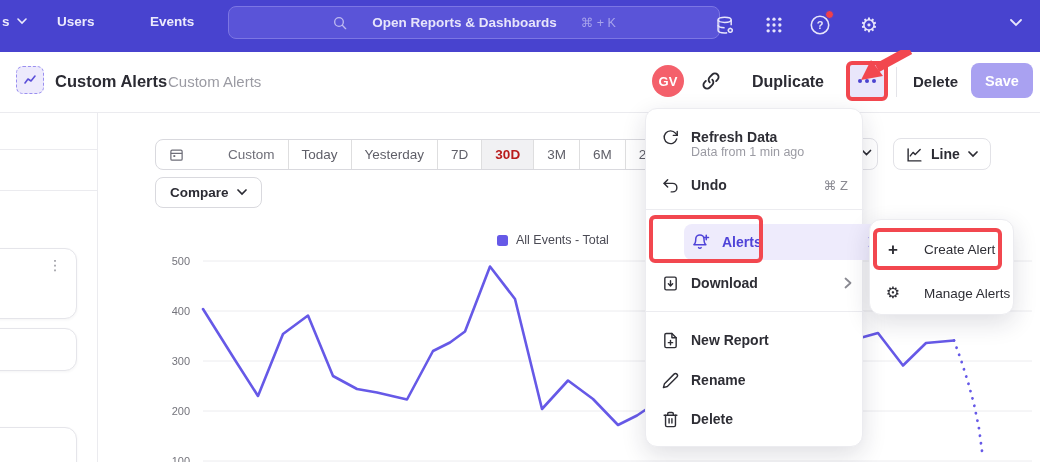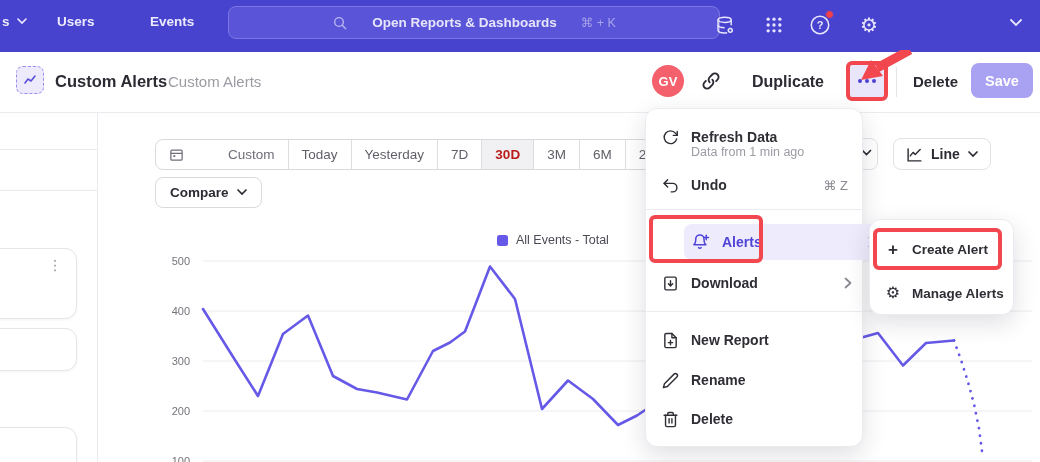--- a/index.html
+++ b/index.html
@@ -71,21 +71,21 @@
   .mdiv { position:absolute; left:0; width:218px; height:1px; background:#ececf0; }
   .alerts-row { background:#eeebfc; border-radius:8px; left:7px !important; width:204px !important; color:#4f43d8 !important;margin-left:31px; }
   .alerts-row .mic { margin-left:8px; }
   .alerts-row .mchev { color:#4f43d8; }
   .redbox { position:absolute; border:4px solid #f2474f; border-radius:6px; z-index:12; pointer-events:none; }
 
   
   .submenu { position:absolute; left:869px; top:219px; width:145px; height:96px; background:#fff; border:1px solid #ececf0; border-radius:12px; box-shadow:0 8px 24px rgba(25,25,60,.14); z-index:11; }
   .srow { position:absolute; left:0; width:145px; height:34px; display:flex; align-items:center; cursor:pointer; color:#2e2e35; }
   .srow .sic { width:18px; height:18px; margin-left:14px; margin-right:10px; display:flex; align-items:center; justify-content:center; }
-  .srow .slab { font-size:13.5px; font-weight:700; white-space:nowrap; }
+  .srow .slab { font-size:13.5px; font-weight:400; white-space:nowrap;margin-left:12px; }
   .plus-g { font-size:17px; font-weight:600; color:#2e2e35; line-height:1; }
   .gear-g { font-size:16px; line-height:1; color:#2e2e35; }
   .nav-gear-g { font-size:20px; line-height:1; color:#e7e5fb; }
   svg.ic { display:block; }
 </style>
 </head>
 <body>
 
 <div class="stage">
 

